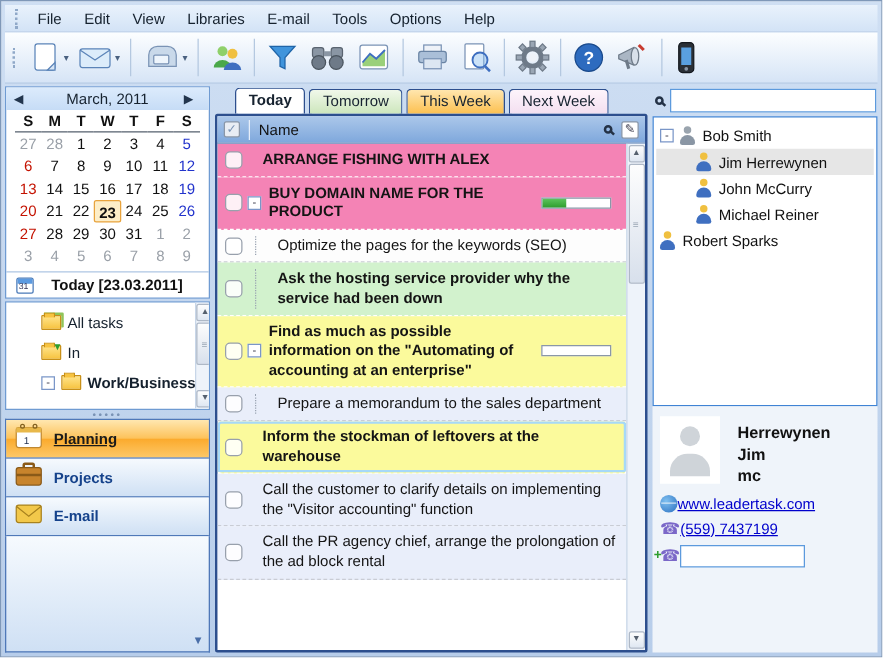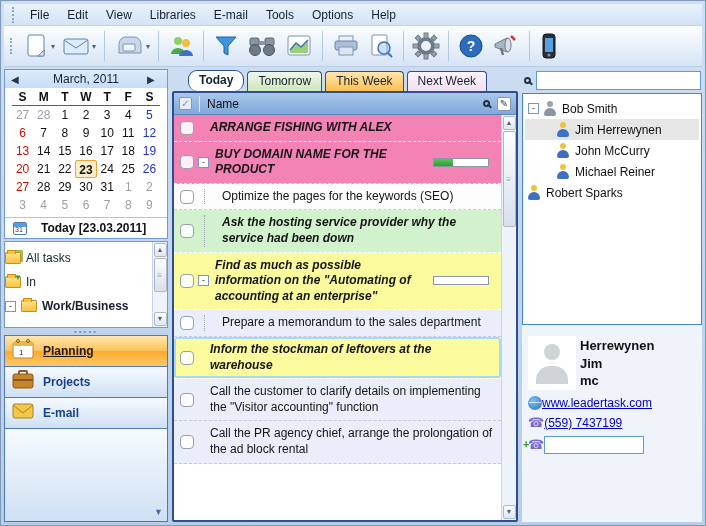--- a/index.html
+++ b/index.html
@@ -44,21 +44,21 @@
   .cal-cell.m { color:#9aa0a8; }
   .cal-cell.su { color:#c41200; }
   .cal-cell.sa { color:#2233cc; }
   .cal-cell.sel { border:1px solid #e8a33d; background:#fdeec8; border-radius:2px; font-weight:bold; }
   .cal-today { border-top:1px solid #aec6e4; display:flex; align-items:center; gap:14px; padding:3px 8px; font-weight:bold; }
   .ico-mini-cal { width:14px; height:13px; background:#fff; border:1px solid #4a7ab8; border-radius:2px; position:relative; }
   .ico-mini-cal::before { content:""; position:absolute; top:0; left:0; right:0; height:4px; background:#5c9ae0; }
   .ico-mini-cal::after { content:"31"; position:absolute; left:1px; top:3px; font-size:7px; font-weight:normal; color:#335; }
   
   .folders { flex:1; margin-top:2px; display:flex; min-height:0; overflow:hidden; }
-  .ftree { flex:1; padding:4px 0 0 0; }
+  .ftree { flex:1; padding:4px 0 0 0;margin-left:28px; }
   .trow { display:flex; align-items:center; gap:5px; height:24px; }
   .trow .lbl { color:#15212e; }
   .trow.bold .lbl { font-weight:bold; }
   .exp { width:11px; height:11px; border:1px solid #7a96c8; background:#fff; font-size:9px; line-height:9px;
          text-align:center; color:#334; flex:none; }
   .ico-folder { width:16px; height:12px; background:linear-gradient(#ffe48a,#f7c340); border:1px solid #c89018;
                 border-radius:1px; position:relative; flex:none; }
   .ico-folder::before { content:""; position:absolute; top:-3px; left:1px; width:7px; height:3px;
                         background:#f7c340; border:1px solid #c89018; border-bottom:none; border-radius:1px 1px 0 0; }
   .ico-folder.stack { box-shadow:2px -2px 0 #8fc45a; }
@@ -76,21 +76,21 @@
   .nav-item { height:31px; display:flex; align-items:center; gap:8px; padding:0 6px; border-bottom:1px solid #4f78b8;
               background:linear-gradient(#f6fafe,#cfe0f4); }
   .nav-item .nlbl { font-weight:bold; color:#15428b; }
   .nav-item.sel { background:linear-gradient(#ffe7b0,#fdc35c 48%,#fbab2e 52%,#fdc868); }
   .nav-item.sel .nlbl { color:#1a1a1a;text-decoration:underline; }
   .nav-strip { flex:1; background:linear-gradient(#f6fafe,#cfe0f4); border:1px solid #4f78b8; border-top:none;
                display:flex; align-items:flex-end; justify-content:flex-end; padding:4px; color:#4a6ea8; font-size:9px; }
   
   .tabs { height:22px; display:flex; align-items:flex-end; padding-left:16px; gap:3px; }
   .tab { border:1px solid #2d4f8e; border-bottom:none; border-radius:4px 4px 0 0; padding:2px 10px 3px; color:#16222f; }
-  .tab.active { background:#fff; font-weight:bold; padding-bottom:4px;border-radius:9px; }
+  .tab.active { background:#fff; font-weight:bold; padding-bottom:4px; }
   .tab.green { background:linear-gradient(#f0f8ea,#cde6bc); }
   .tab.orange { background:linear-gradient(#ffe6ae,#fcc050); }
   .tab.pink { background:linear-gradient(#fdf4fb,#f3dff0); }
   .list-wrap { flex:1; border:2px solid #2d4f8e; border-radius:2px; display:flex; flex-direction:column; min-height:0; background:#fff; }
   .list-header { height:22px; flex:none; background:linear-gradient(#abc7ea,#7fa8dc); border-bottom:1px solid #5d84b8;
                  display:flex; align-items:center; padding:0 5px; gap:7px; }
   .hdr-cb { width:13px; height:13px; border:1px solid #8a97a8; border-radius:2px; background:#e8edf4;
             color:#7a93b5; font-size:10px; line-height:11px; text-align:center; }
   .hdr-sep { width:1px; height:16px; background:#e6eefa; }
   .lens { width:7px; height:7px; border:2px solid #243246; border-radius:50%; position:relative; flex:none; }
@@ -103,37 +103,37 @@
   .row.pink { background:#f483b5; border-bottom-color:#fff; }
   .row.green { background:#d2f2cd; border-bottom-color:#fff; }
   .row.yellow { background:#fbfa9c; border-bottom-color:#fff; }
   .row.blue { background:#e9eefa; }
   .row.white { background:#fdfdfd; }
   .row.selrow { box-shadow:inset 0 0 0 2px #a6d9f7; border-radius:3px; }
   .cb { width:14px; height:14px; border:1px solid #98a0ac; border-radius:4px; background:rgba(255,255,255,.88); flex:none; margin-right:4px; }
   .row .conn { width:14px; flex:none; align-self:stretch; border-left:1px dotted #9aa4b2; margin:2px 2px 2px 6px; }
   .row .exp { margin-right:4px; }
   .rtext { flex:1; line-height:1.3; padding:2px 4px 2px 2px; color:#141414; }
-  .row.b .rtext { font-weight:bold;font-style:italic; }
+  .row.b .rtext { font-weight:bold; }
   .pbar { width:56px; height:9px; border:1px solid #8a97a8; background:#fff; flex:none; margin-right:8px; }
   .pbar .fill { height:100%; background:linear-gradient(#5cc45c,#2f9e2f); }
   
   .search-row { height:24px; flex:none; display:flex; align-items:center; gap:5px; padding:2px 2px 4px; }
   .search-row .lens { border-color:#243246; }
   .search-input { flex:1; height:19px; border:1px solid #5c9add; background:#fff; padding:0 4px; font:inherit; }
   .contacts-panel { height:232px; flex:none; border:1px solid #3f83d4; background:#fff; padding:4px 2px; overflow:hidden; }
   .crow { display:flex; align-items:center; gap:5px; height:21px; padding:0 3px; }
   .crow.lv1 { padding-left:32px; }
   .crow.sel { background:#e6e6e6; }
   .ico-person { position:relative; width:13px; height:15px; flex:none; }
   .ico-person::before { content:""; position:absolute; top:0; left:3px; width:6px; height:6px; border-radius:50%; background:#f0c040; }
   .ico-person::after { content:""; position:absolute; bottom:0; left:0; width:12px; height:8px; border-radius:6px 6px 2px 2px; background:#3f6fc0; }
   .ico-person.gray::before { background:#9aa4ae; } .ico-person.gray::after { background:#8a96a4; }
   .details { flex:1; background:#eff4fa; padding:8px 6px; display:flex; flex-direction:column; gap:6px; min-height:0; }
-  .d-top { display:flex; gap:4px;align-items:flex-end; }
+  .d-top { display:flex; gap:14px; }
   .avatar { width:48px; height:54px; background:#fff; position:relative; flex:none; }
   .avatar::before { content:""; position:absolute; top:8px; left:16px; width:16px; height:16px; border-radius:50%; background:#cfd4d9; }
   .avatar::after { content:""; position:absolute; bottom:6px; left:8px; width:32px; height:18px; border-radius:14px 14px 0 0; background:#cfd4d9; }
   .d-name { font-weight:bold; font-size:13px; line-height:1.35; padding-top:4px; }
   .d-link { display:flex; align-items:center; gap:0; }
   .d-link a { color:#0000cc; }
   .ico-globe { width:14px; height:14px; border-radius:50%; background:radial-gradient(circle at 35% 35%, #7fc0f0, #2a6fc0); flex:none; position:relative; }
   .ico-globe::before { content:""; position:absolute; left:1px; top:6px; width:12px; height:1px; background:rgba(255,255,255,.7); }
   .ico-phone { color:#7b68c8; font-size:13px; flex:none; line-height:1; }
   .ico-addphone { position:relative; color:#7b68c8; font-size:13px; flex:none; line-height:1; }

